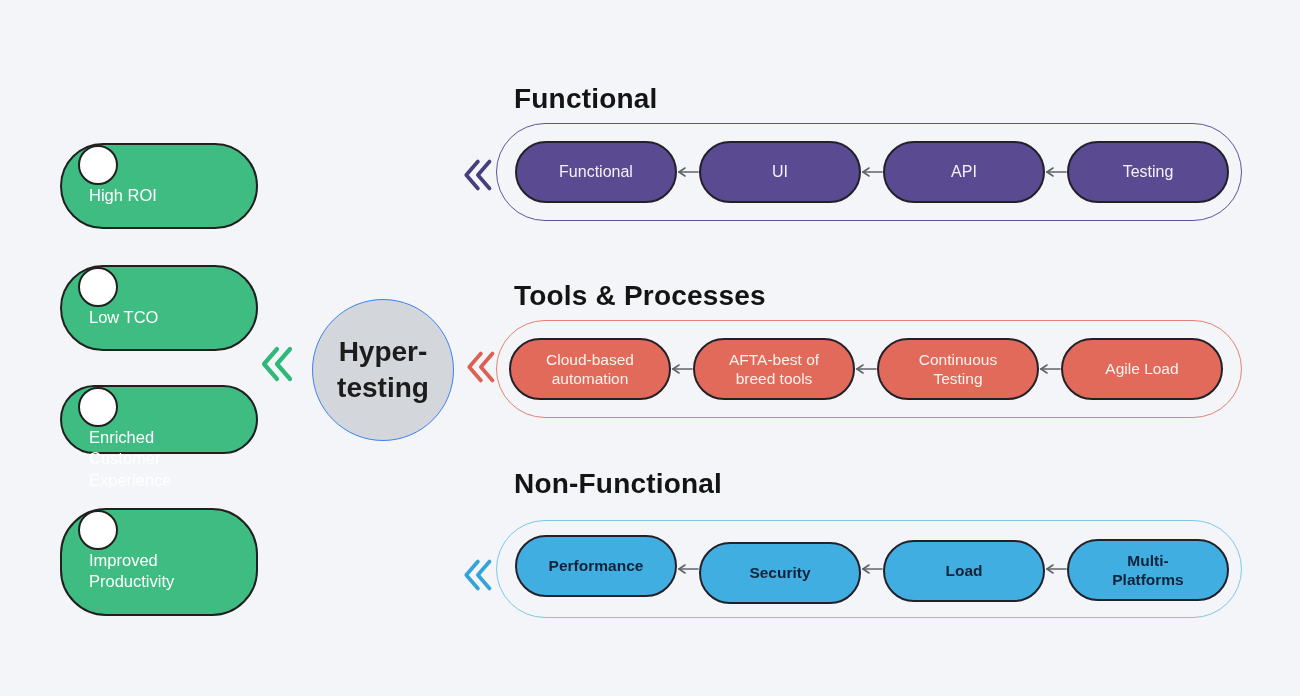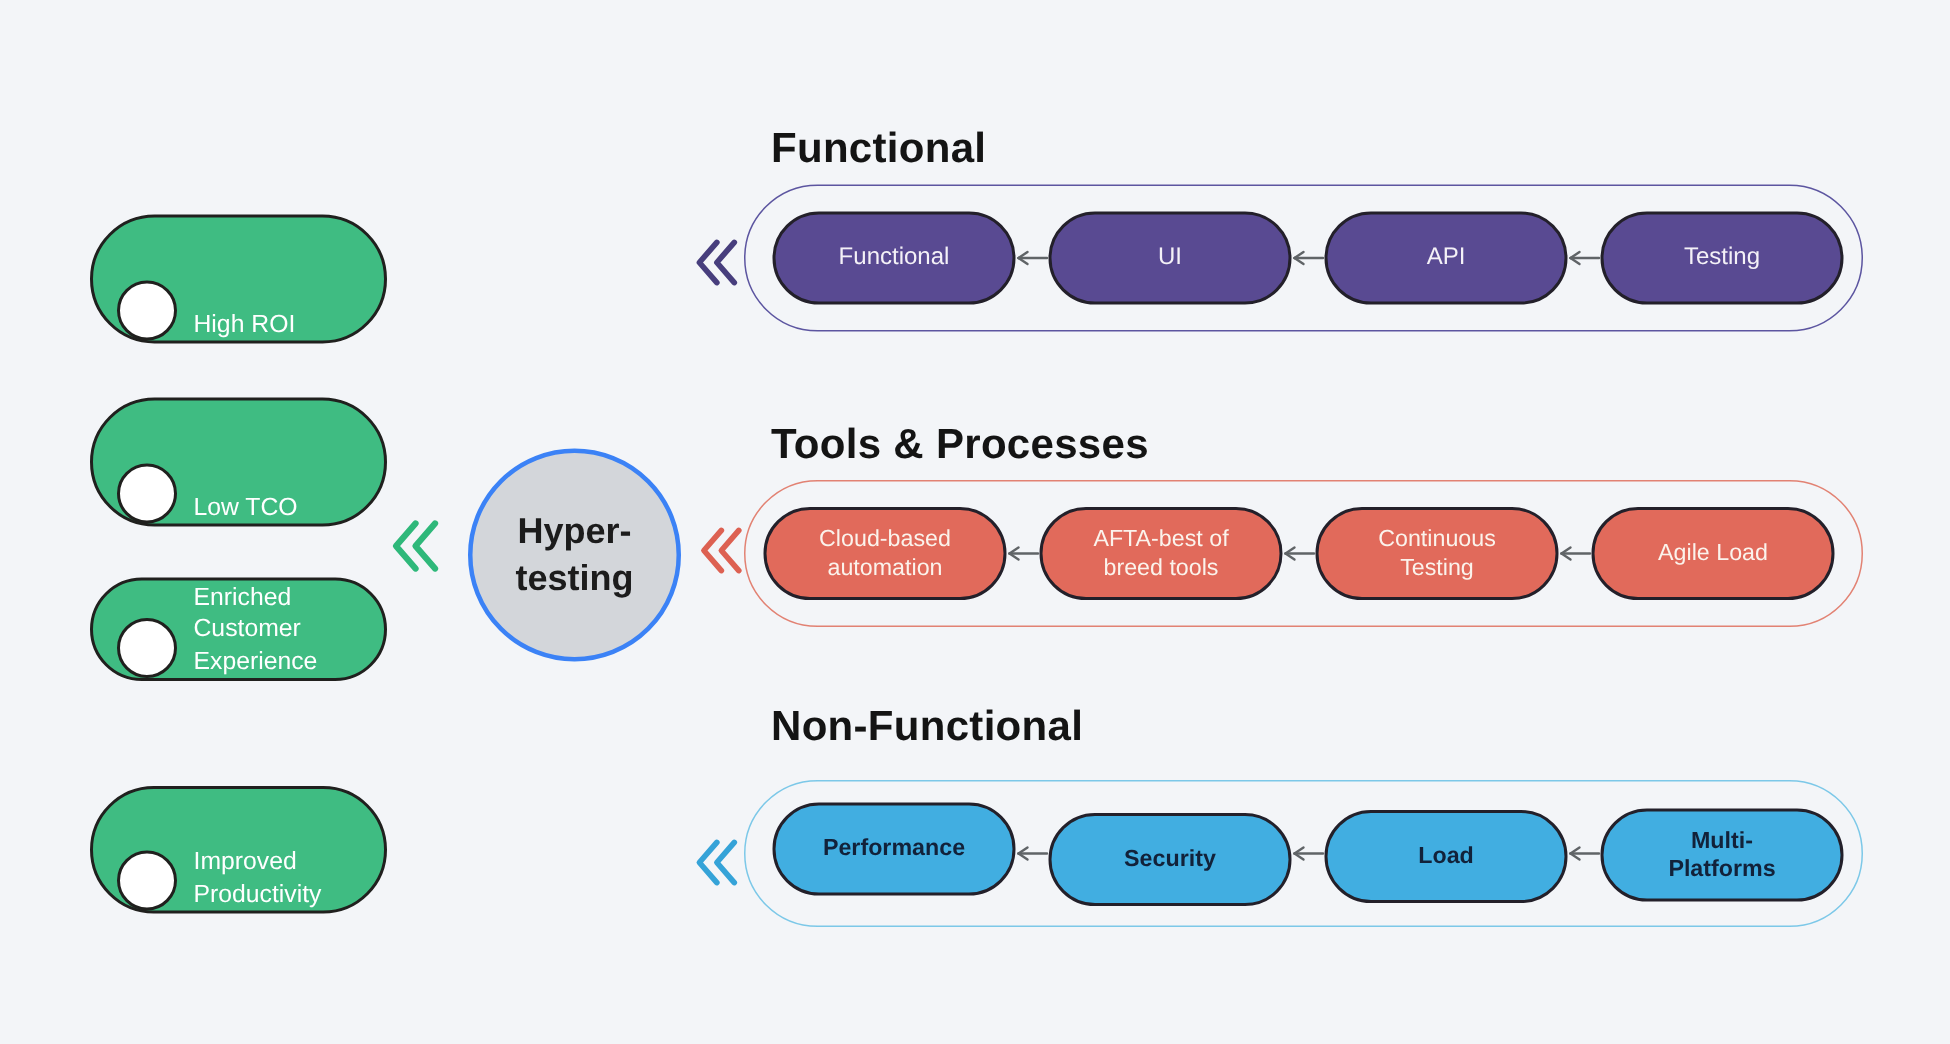--- a/index.html
+++ b/index.html
@@ -10,45 +10,45 @@
     font-family:"Liberation Sans","DejaVu Sans",sans-serif;
     overflow:hidden;
   }
 
   
   .benefit{
     position:absolute;left:60px;width:198px;
     background:#3fbc82;
     border:2px solid #20201e;
     border-radius:46px;
-    display:flex;align-items:flex-end;
-    padding-left:16px;box-sizing:border-box;
+    display:flex;align-items:flex-start;
+    padding-left:16px;box-sizing:border-box;flex-direction:column;
   }
   .b1{top:143px;height:86px}
   .b2{top:265px;height:86px}
   .b3{top:385px;height:69px}
-  .b4{top:524px;height:85px}
+  .b4{top:508px;height:108px}
   .dot{
     width:40px;height:40px;border-radius:50%;
     background:#ffffff;border:2px solid #20201e;
     flex:0 0 auto;box-sizing:border-box;
   }
   .benefit-label{
     margin-left:11px;color:#ffffff;
     font-size:16.5px;font-weight:500;line-height:1.3;
     white-space:pre-line;text-align:left;
   }
 
   
   .center-node{
     position:absolute;left:312px;top:299px;width:142px;height:142px;
     border-radius:50%;
-    background:#d3d6da;border:3px solid #3b82f6;
+    background:#d3d6da;border:1px solid #3b82f6;
     display:flex;align-items:center;justify-content:center;
-    text-align:center;font-size:24px;font-weight:700;color:#1c1c1c;
+    text-align:center;font-size:28px;font-weight:700;color:#1c1c1c;
     white-space:pre-line;line-height:1.3;box-sizing:border-box;
   }
 
   
   .chevron{position:absolute;}
   .chev-green{left:257px;top:343px;}
   .chev-purple{left:460px;top:156px;}
   .chev-coral{left:463px;top:348px;}
   .chev-blue{left:460px;top:556px;}
   .chevron svg path{fill:none;stroke-width:4.2px;stroke-linecap:round;stroke-linejoin:round;}

